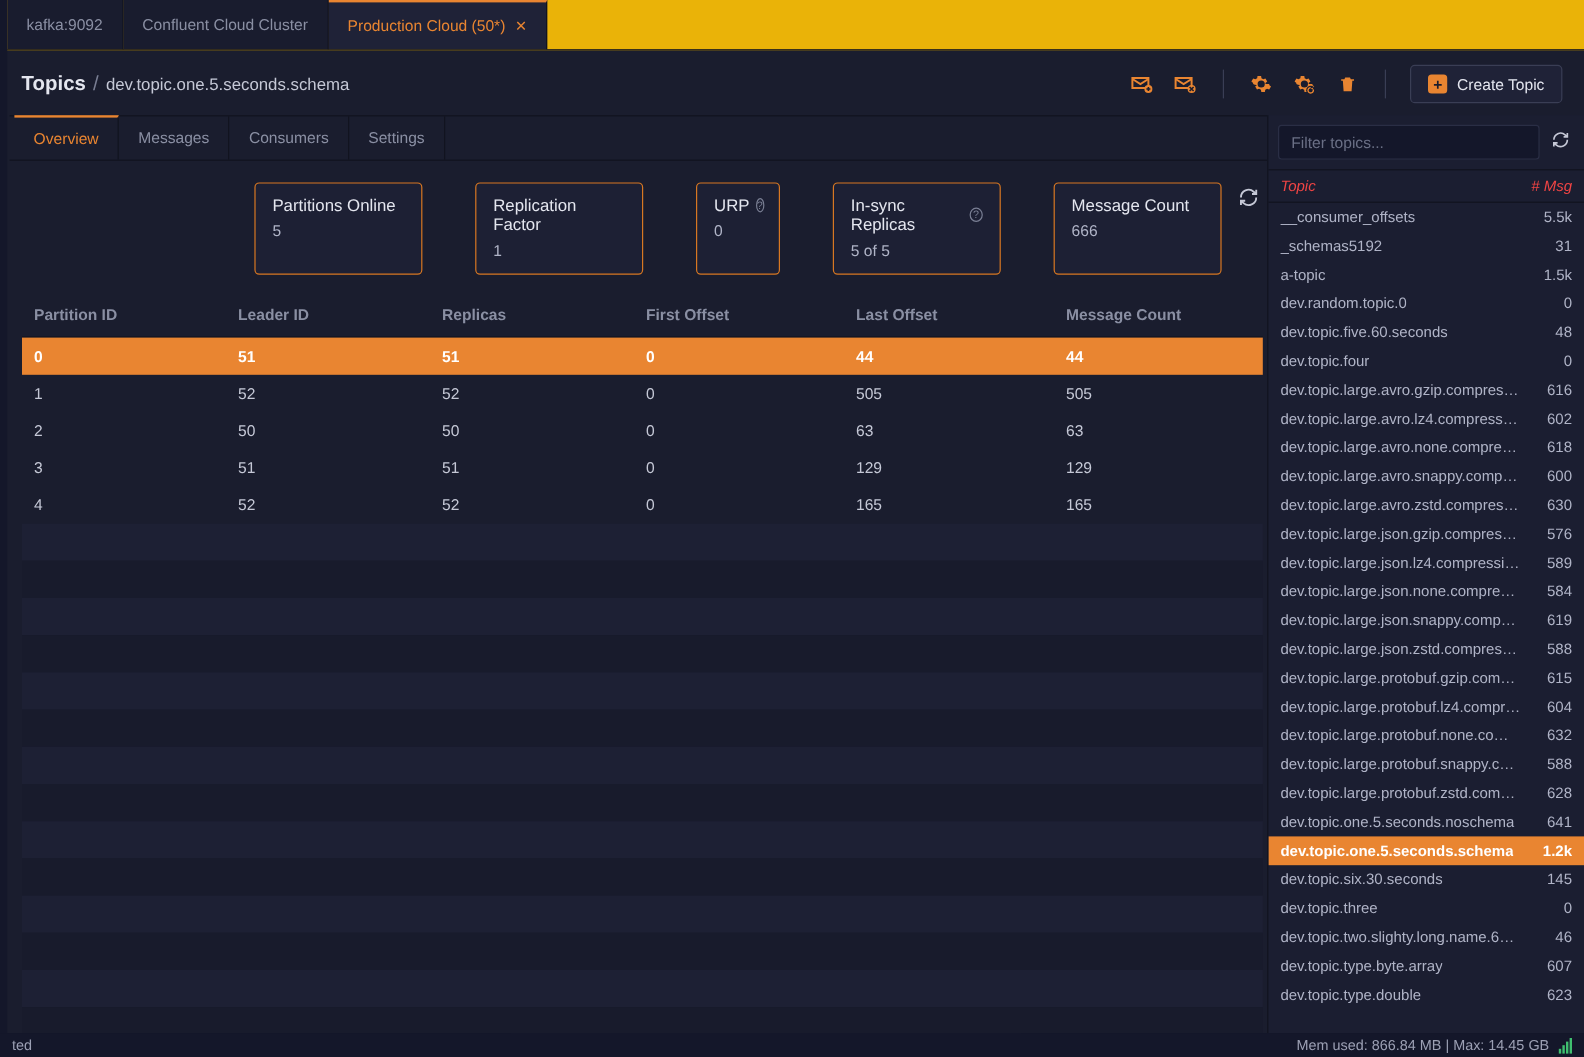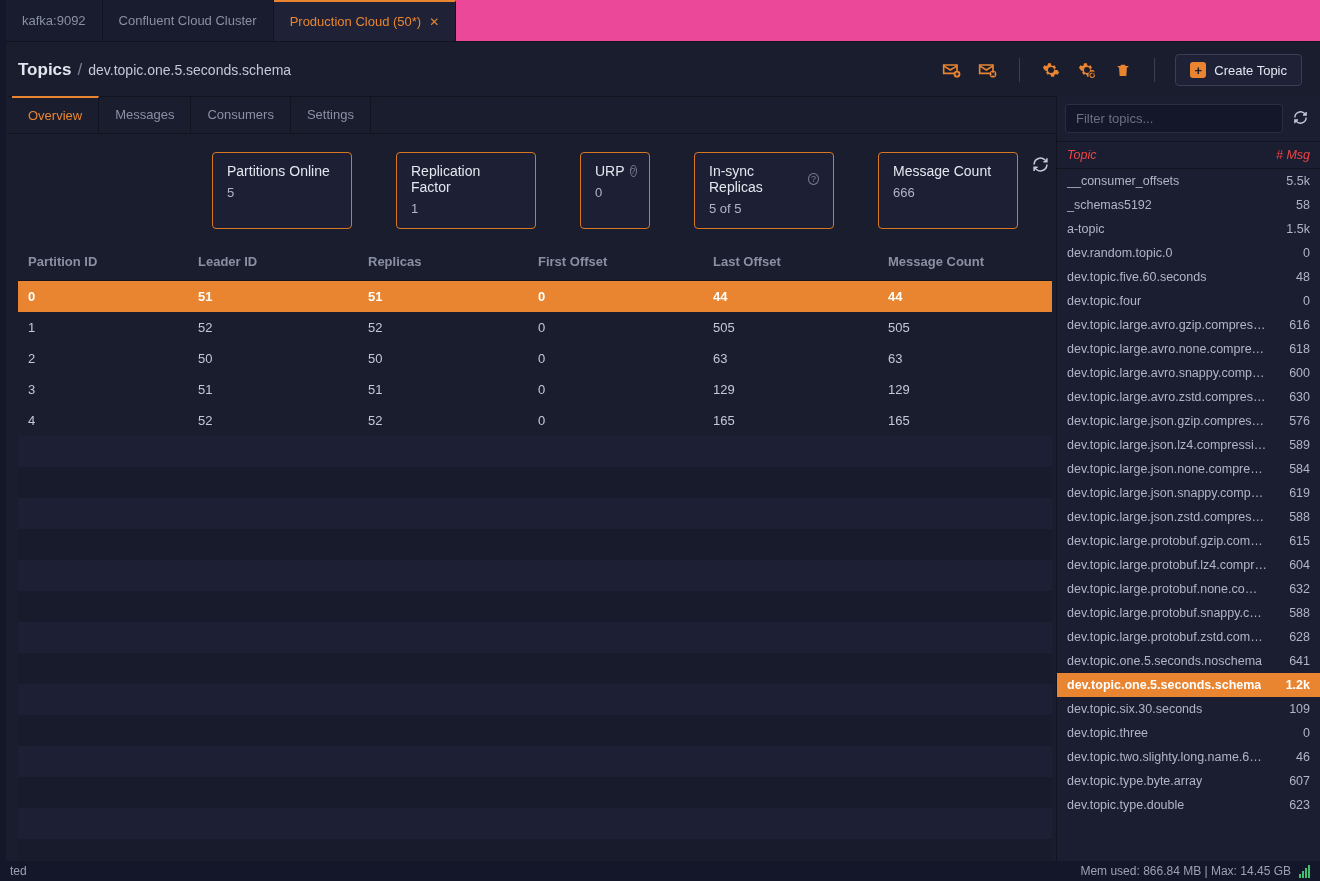--- a/index.html
+++ b/index.html
@@ -17,21 +17,21 @@
   .sidebar-gutter {
     position: absolute;
     left: 0; top: 0; bottom: 0; width: 6px;
     background: #14172a;
   }
 
   
   .tab-strip {
     display: flex;
     height: 42px;
-    background: #ec4899;
+    background: #eab308;
     border-bottom: 1px solid #11131f;
     padding-left: 6px;
   }
   .tab {
     padding: 0 16px;
     display: flex;
     align-items: center;
     gap: 8px;
     font-size: 13px;
     color: #8a8fa3;
@@ -436,41 +436,45 @@
         <span>Topic</span>
         <span># Msg</span>
       </div>
       <div class="topic-list" id="topic-list">
           <div class="topic-row">
             <span class="tname">__consumer_offsets</span>
             <span>5.5k</span>
           </div>
           <div class="topic-row">
             <span class="tname">_schemas5192</span>
-            <span>58</span>
+            <span>31</span>
           </div>
           <div class="topic-row">
             <span class="tname">a-topic</span>
             <span>1.5k</span>
           </div>
           <div class="topic-row">
             <span class="tname">dev.random.topic.0</span>
             <span>0</span>
           </div>
           <div class="topic-row">
             <span class="tname">dev.topic.five.60.seconds</span>
             <span>48</span>
           </div>
           <div class="topic-row">
             <span class="tname">dev.topic.four</span>
             <span>0</span>
           </div>
           <div class="topic-row">
             <span class="tname">dev.topic.large.avro.gzip.compression</span>
             <span>616</span>
+          </div>
+          <div class="topic-row">
+            <span class="tname">dev.topic.large.avro.lz4.compression</span>
+            <span>602</span>
           </div>
           <div class="topic-row">
             <span class="tname">dev.topic.large.avro.none.compression</span>
             <span>618</span>
           </div>
           <div class="topic-row">
             <span class="tname">dev.topic.large.avro.snappy.compression</span>
             <span>600</span>
           </div>
           <div class="topic-row">
@@ -520,21 +524,21 @@
           <div class="topic-row">
             <span class="tname">dev.topic.one.5.seconds.noschema</span>
             <span>641</span>
           </div>
           <div class="topic-row sel">
             <span class="tname">dev.topic.one.5.seconds.schema</span>
             <span>1.2k</span>
           </div>
           <div class="topic-row">
             <span class="tname">dev.topic.six.30.seconds</span>
-            <span>109</span>
+            <span>145</span>
           </div>
           <div class="topic-row">
             <span class="tname">dev.topic.three</span>
             <span>0</span>
           </div>
           <div class="topic-row">
             <span class="tname">dev.topic.two.slighty.long.name.60.sec...</span>
             <span>46</span>
           </div>
           <div class="topic-row">

